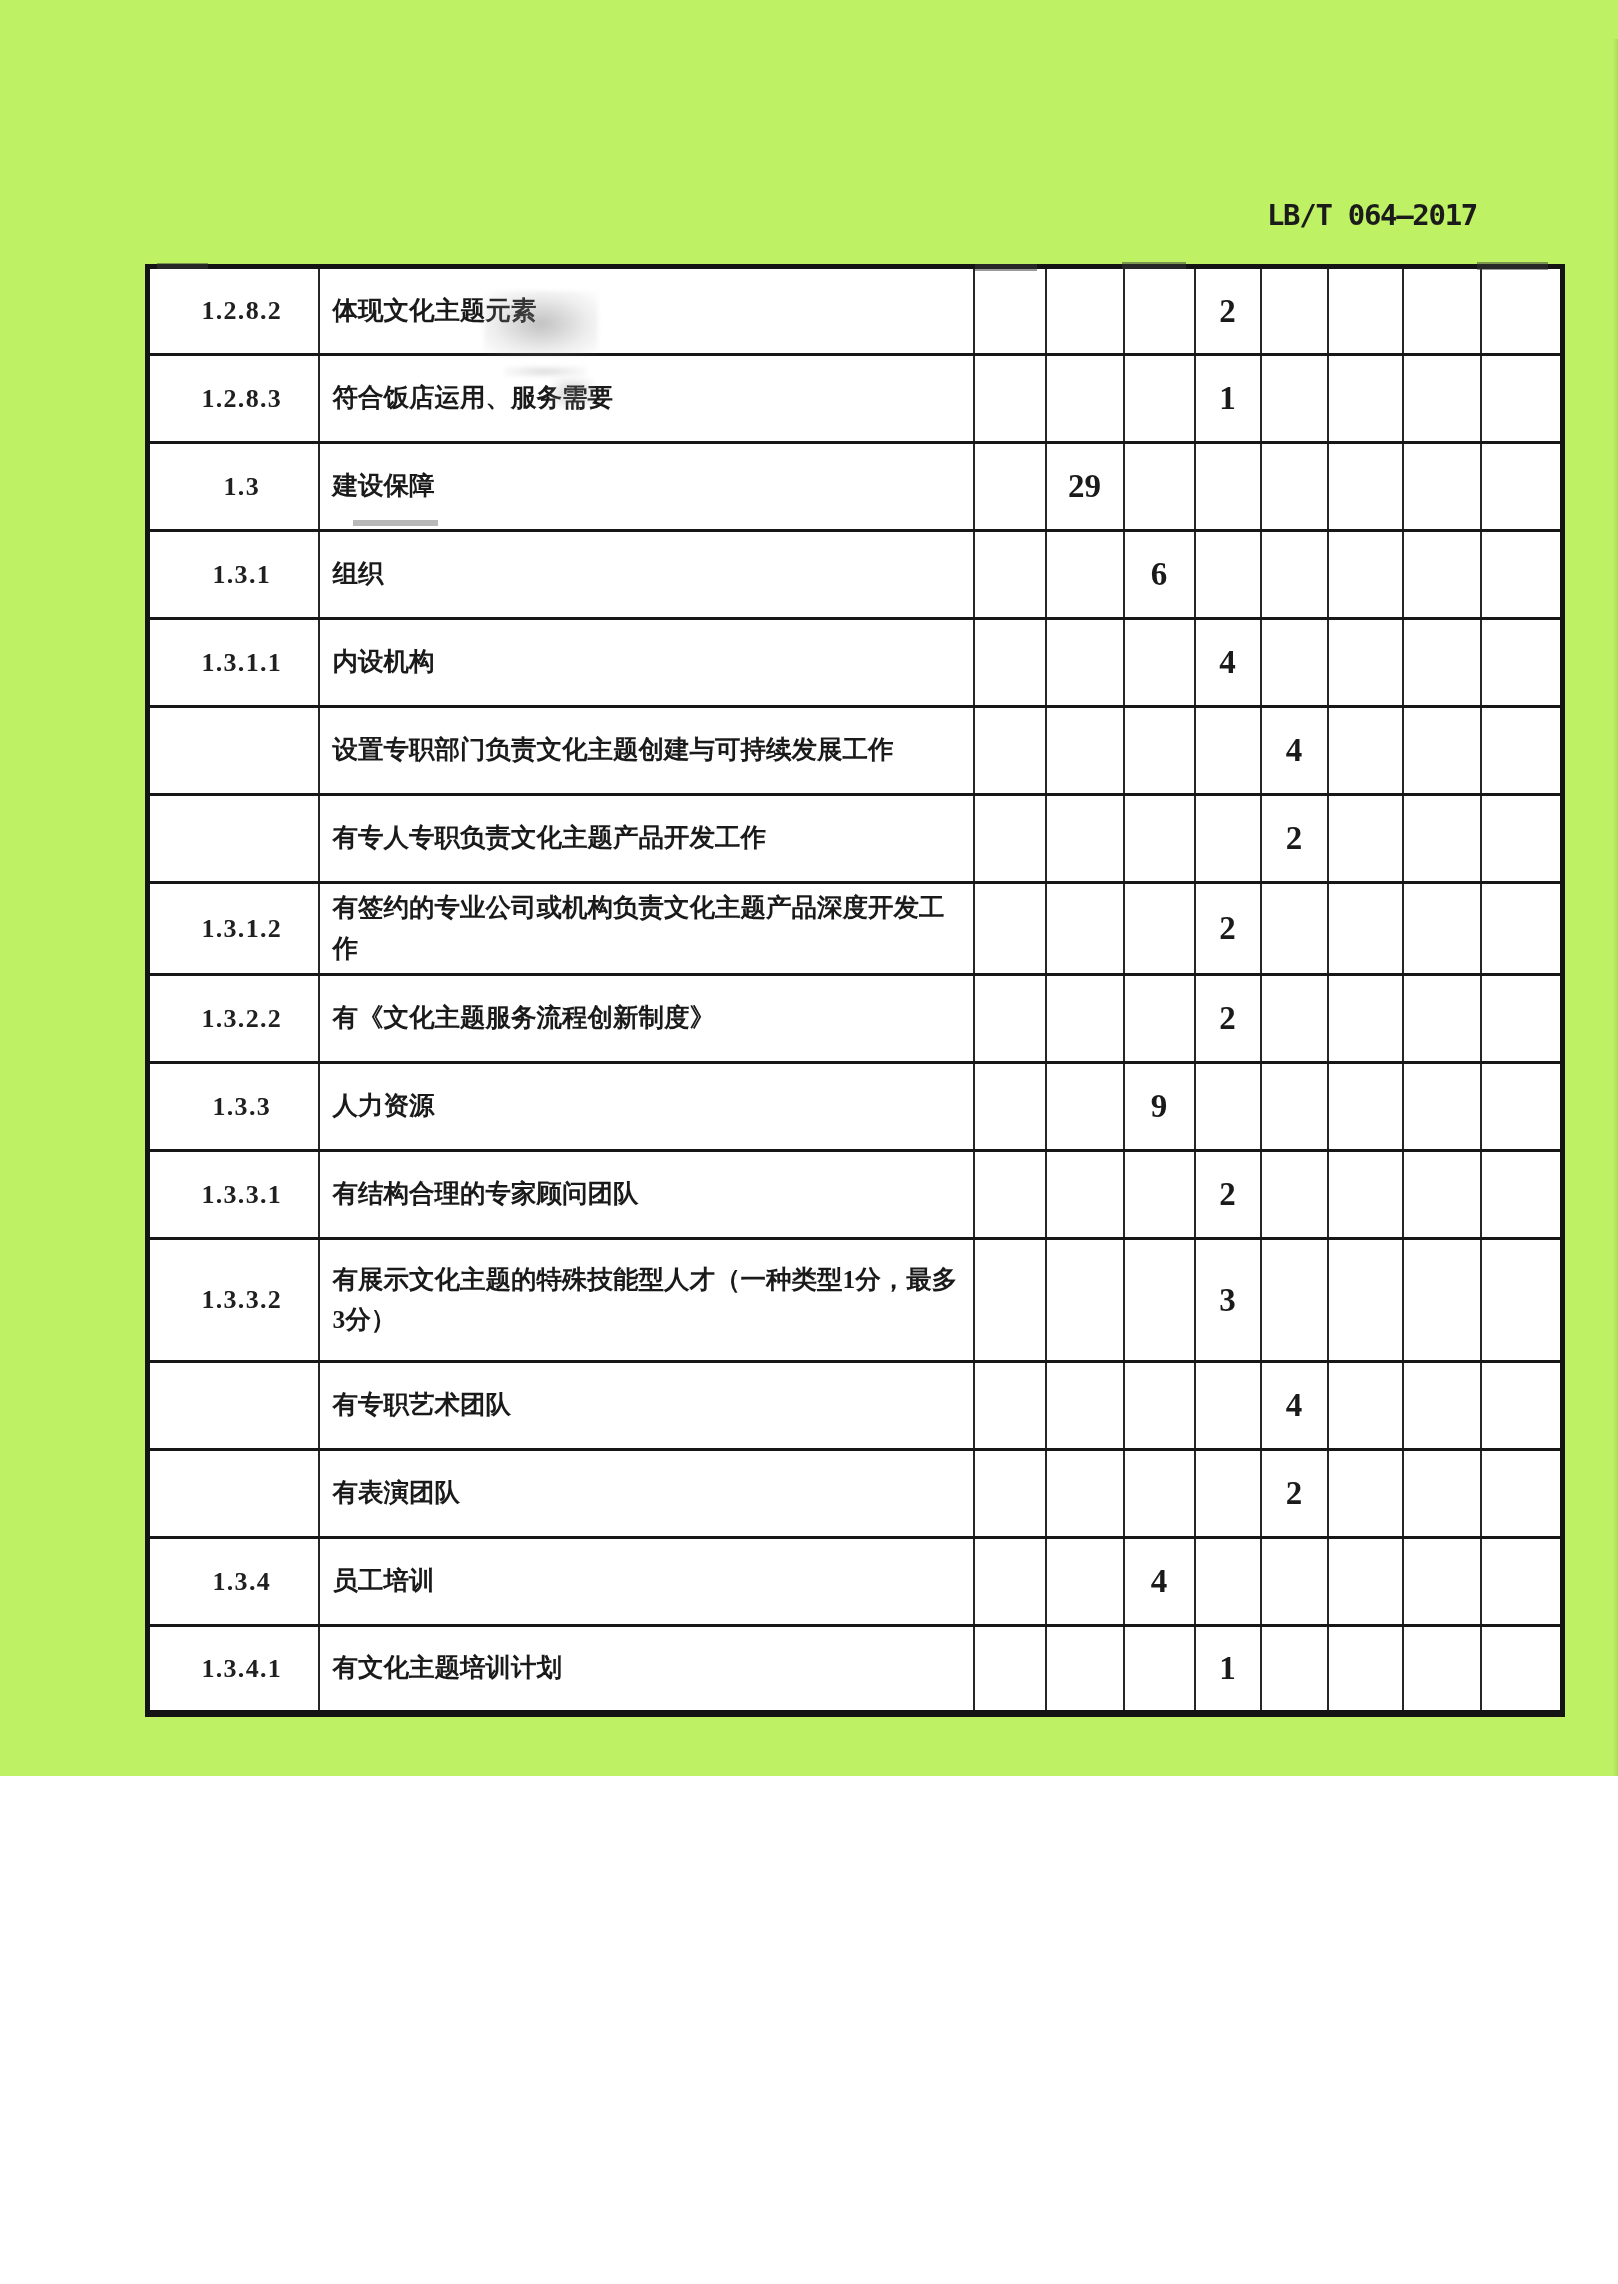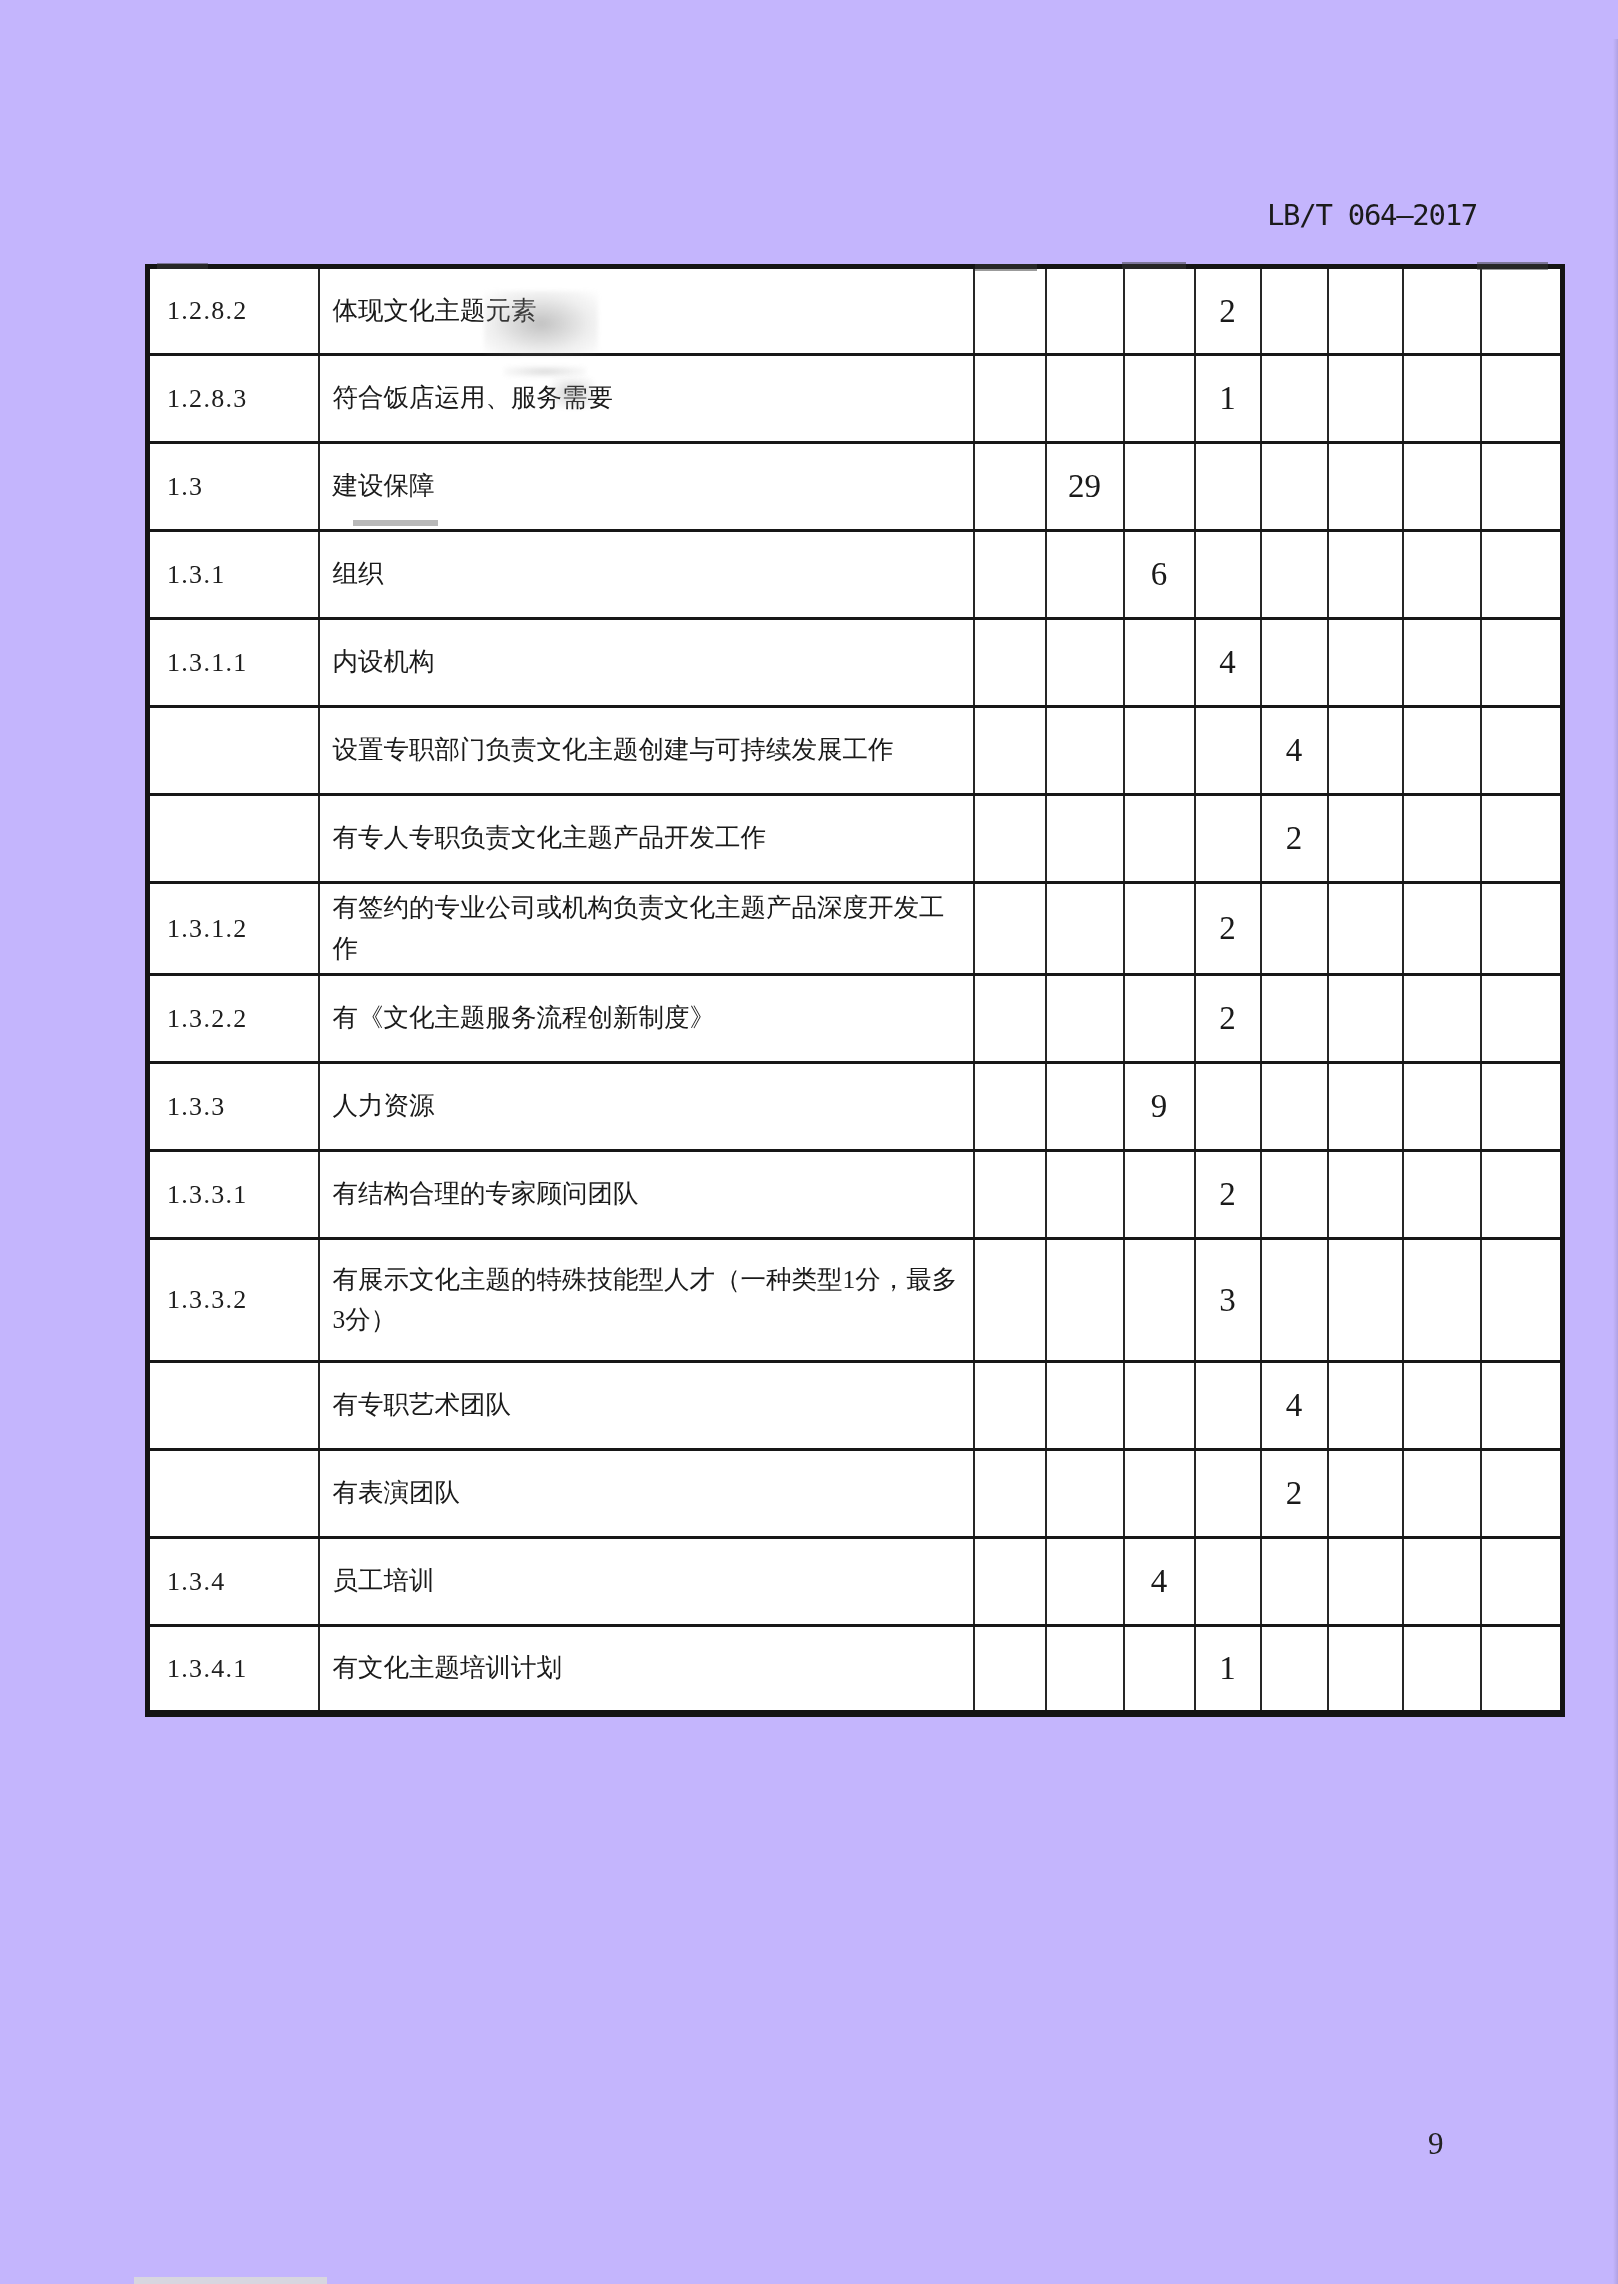--- a/index.html
+++ b/index.html
@@ -4,25 +4,26 @@
 <title>Scanned standard page</title>
 <style>
   html, body {
     margin: 0;
     padding: 0;
     background: #ffffff;
   }
   .page {
     position: relative;
     width: 1619px;
-    height: 2284px;
-    background: #c4b5fd;
+    height: 1776px;
+    background: #bef264;
     overflow: hidden;
     font-family: "Liberation Serif", "DejaVu Serif", serif;
     color: #1d1d1d;
+    font-weight: bold;
   }
 
   
   .doc-code {
     position: absolute;
     top: 198px;
     right: 142px;
     font-family: "DejaVu Sans Mono", "Liberation Mono", monospace;
     font-size: 29px;
     letter-spacing: -1.3px;
@@ -50,21 +51,21 @@
     height: 88px;
     box-sizing: border-box;
     vertical-align: middle;
     overflow: hidden;
   }
   table.score-table tr.tall td { height: 123px; }
 
   td.code {
     font-size: 26px;
     letter-spacing: 1.3px;
-    text-align: left;
+    text-align: center;
     padding-left: 17px;
     color: #202020;
   }
   td.item {
     font-size: 25.5px;
     text-align: left;
     padding: 3.9px 2.6px 3.9px 13px;
     line-height: 1.6;
     color: #1a1a1a;
   }

